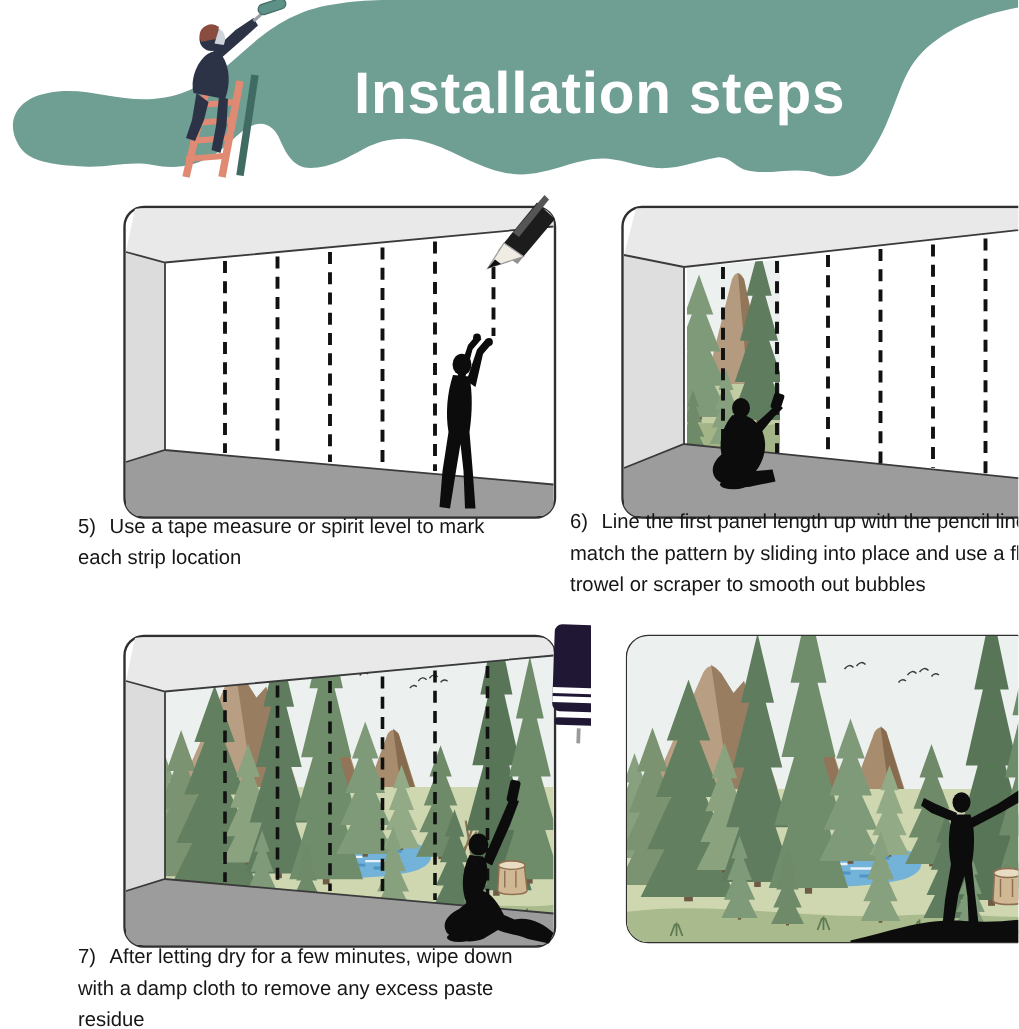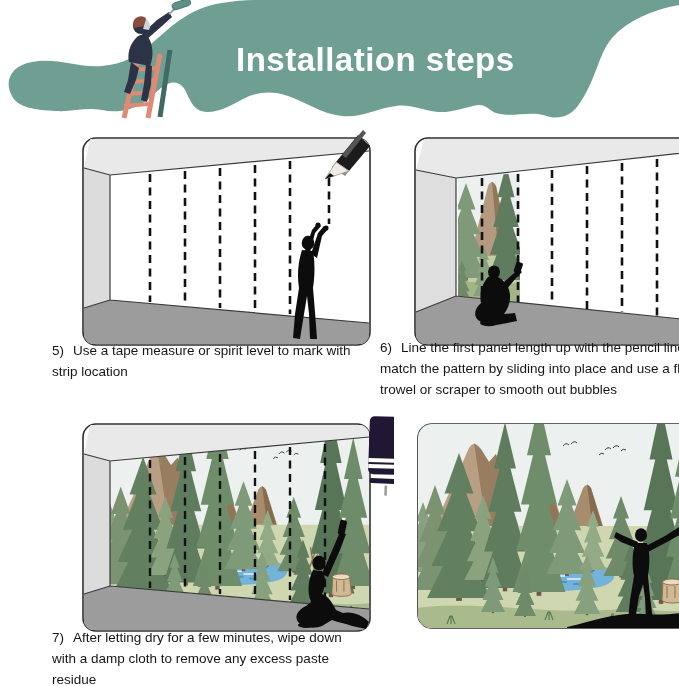--- a/index.html
+++ b/index.html
@@ -1,20 +1,20 @@
 <!DOCTYPE html>
 <html><head>
 <meta charset="utf-8">
 <style>
   html,body{margin:0;padding:0;background:#fff;}
   .page{position:relative;width:679px;height:686px;background:#fff;overflow:hidden;
         font-family:"Liberation Sans",sans-serif;}
   .hdr-svg{position:absolute;left:0;top:0;z-index:3;pointer-events:none;}
   .page-title{position:absolute;left:236px;top:41px;z-index:4;margin:0;
-      font-family:"Liberation Sans",sans-serif;font-size:33px;font-weight:700;
+      font-family:"Liberation Sans",sans-serif;font-size:39px;font-weight:700;
       color:#ffffff;letter-spacing:.5px;white-space:nowrap;}
   .fig{position:absolute;z-index:1;}
   .fig svg{display:block;}
   .caption{position:absolute;z-index:2;margin:0;
       font-family:"Liberation Sans",sans-serif;font-size:13.5px;line-height:21px;
       color:#161616;}
   .caption .num{margin-right:9px;}
   .nowrap{white-space:nowrap;}
 </style>
 </head>
@@ -231,21 +231,21 @@
           <ellipse cx="224" cy="111" rx="6" ry="6.8"></ellipse>
           <path d="M218,119 C215,130 215,142 217,152 L213,176 L211,196 L218,197 L222,172 L226,160 L228,174 L229,197 L236,197 L233,172 L231,152 C233,140 233,128 230,119 Z"></path>
           <path d="M219,124 L204,118 L197,113 L199,108 L207,112 L221,118 Z"></path>
           <path d="M229,122 L248,112 L262,103 L276,98 L278,103 L264,110 L250,118 L231,128 Z"></path>
         </g>
       </g>
     </svg>
   </figure>
 
   <p class="caption" style="left:52px;top:340px;width:302px">
-    <span class="num">5)</span><span>Use a tape measure or spirit level to mark with strip location</span>
+    <span class="num">5)</span><span>Use a tape measure or spirit level to mark each strip location</span>
   </p>
   <p class="caption" style="left:380px;top:337px;width:312px">
     <span class="num">6)</span><span>Line the first panel length up with the pencil line, match the pattern by sliding into place and use a flat trowel or scraper to smooth out bubbles</span>
   </p>
   <p class="caption" style="left:52px;top:627px;width:298px">
     <span class="num">7)</span><span>After letting dry for a few minutes, wipe down with a damp cloth to remove any excess paste residue</span>
   </p>
 
   <svg class="hdr-svg" width="679" height="126" viewBox="0 0 679 126">
     <path fill="#6f9e93" d="M12,96 C4,82 10,66 32,62 C56,57 78,68 102,66 C124,64 136,56 150,45 C170,28 188,8 222,3 C246,-1 262,0 290,0 L679,0 L679,5 C652,10 628,20 612,38 C598,54 596,82 577,107 C570,116 558,120 547,116 C530,110 512,118 496,113 C490,111 486,104 478,105 C466,107 452,113 438,112 C420,110 410,104 396,106 C378,108 362,118 342,116 C322,114 306,102 288,96 C272,90 256,92 243,99 C232,105 220,112 207,112 C196,112 191,103 187,94 C184,86 178,81 170,83 C160,86 154,96 143,103 C130,111 116,113 102,110 C86,107 72,112 56,111 C36,110 18,108 12,96 Z"></path>

